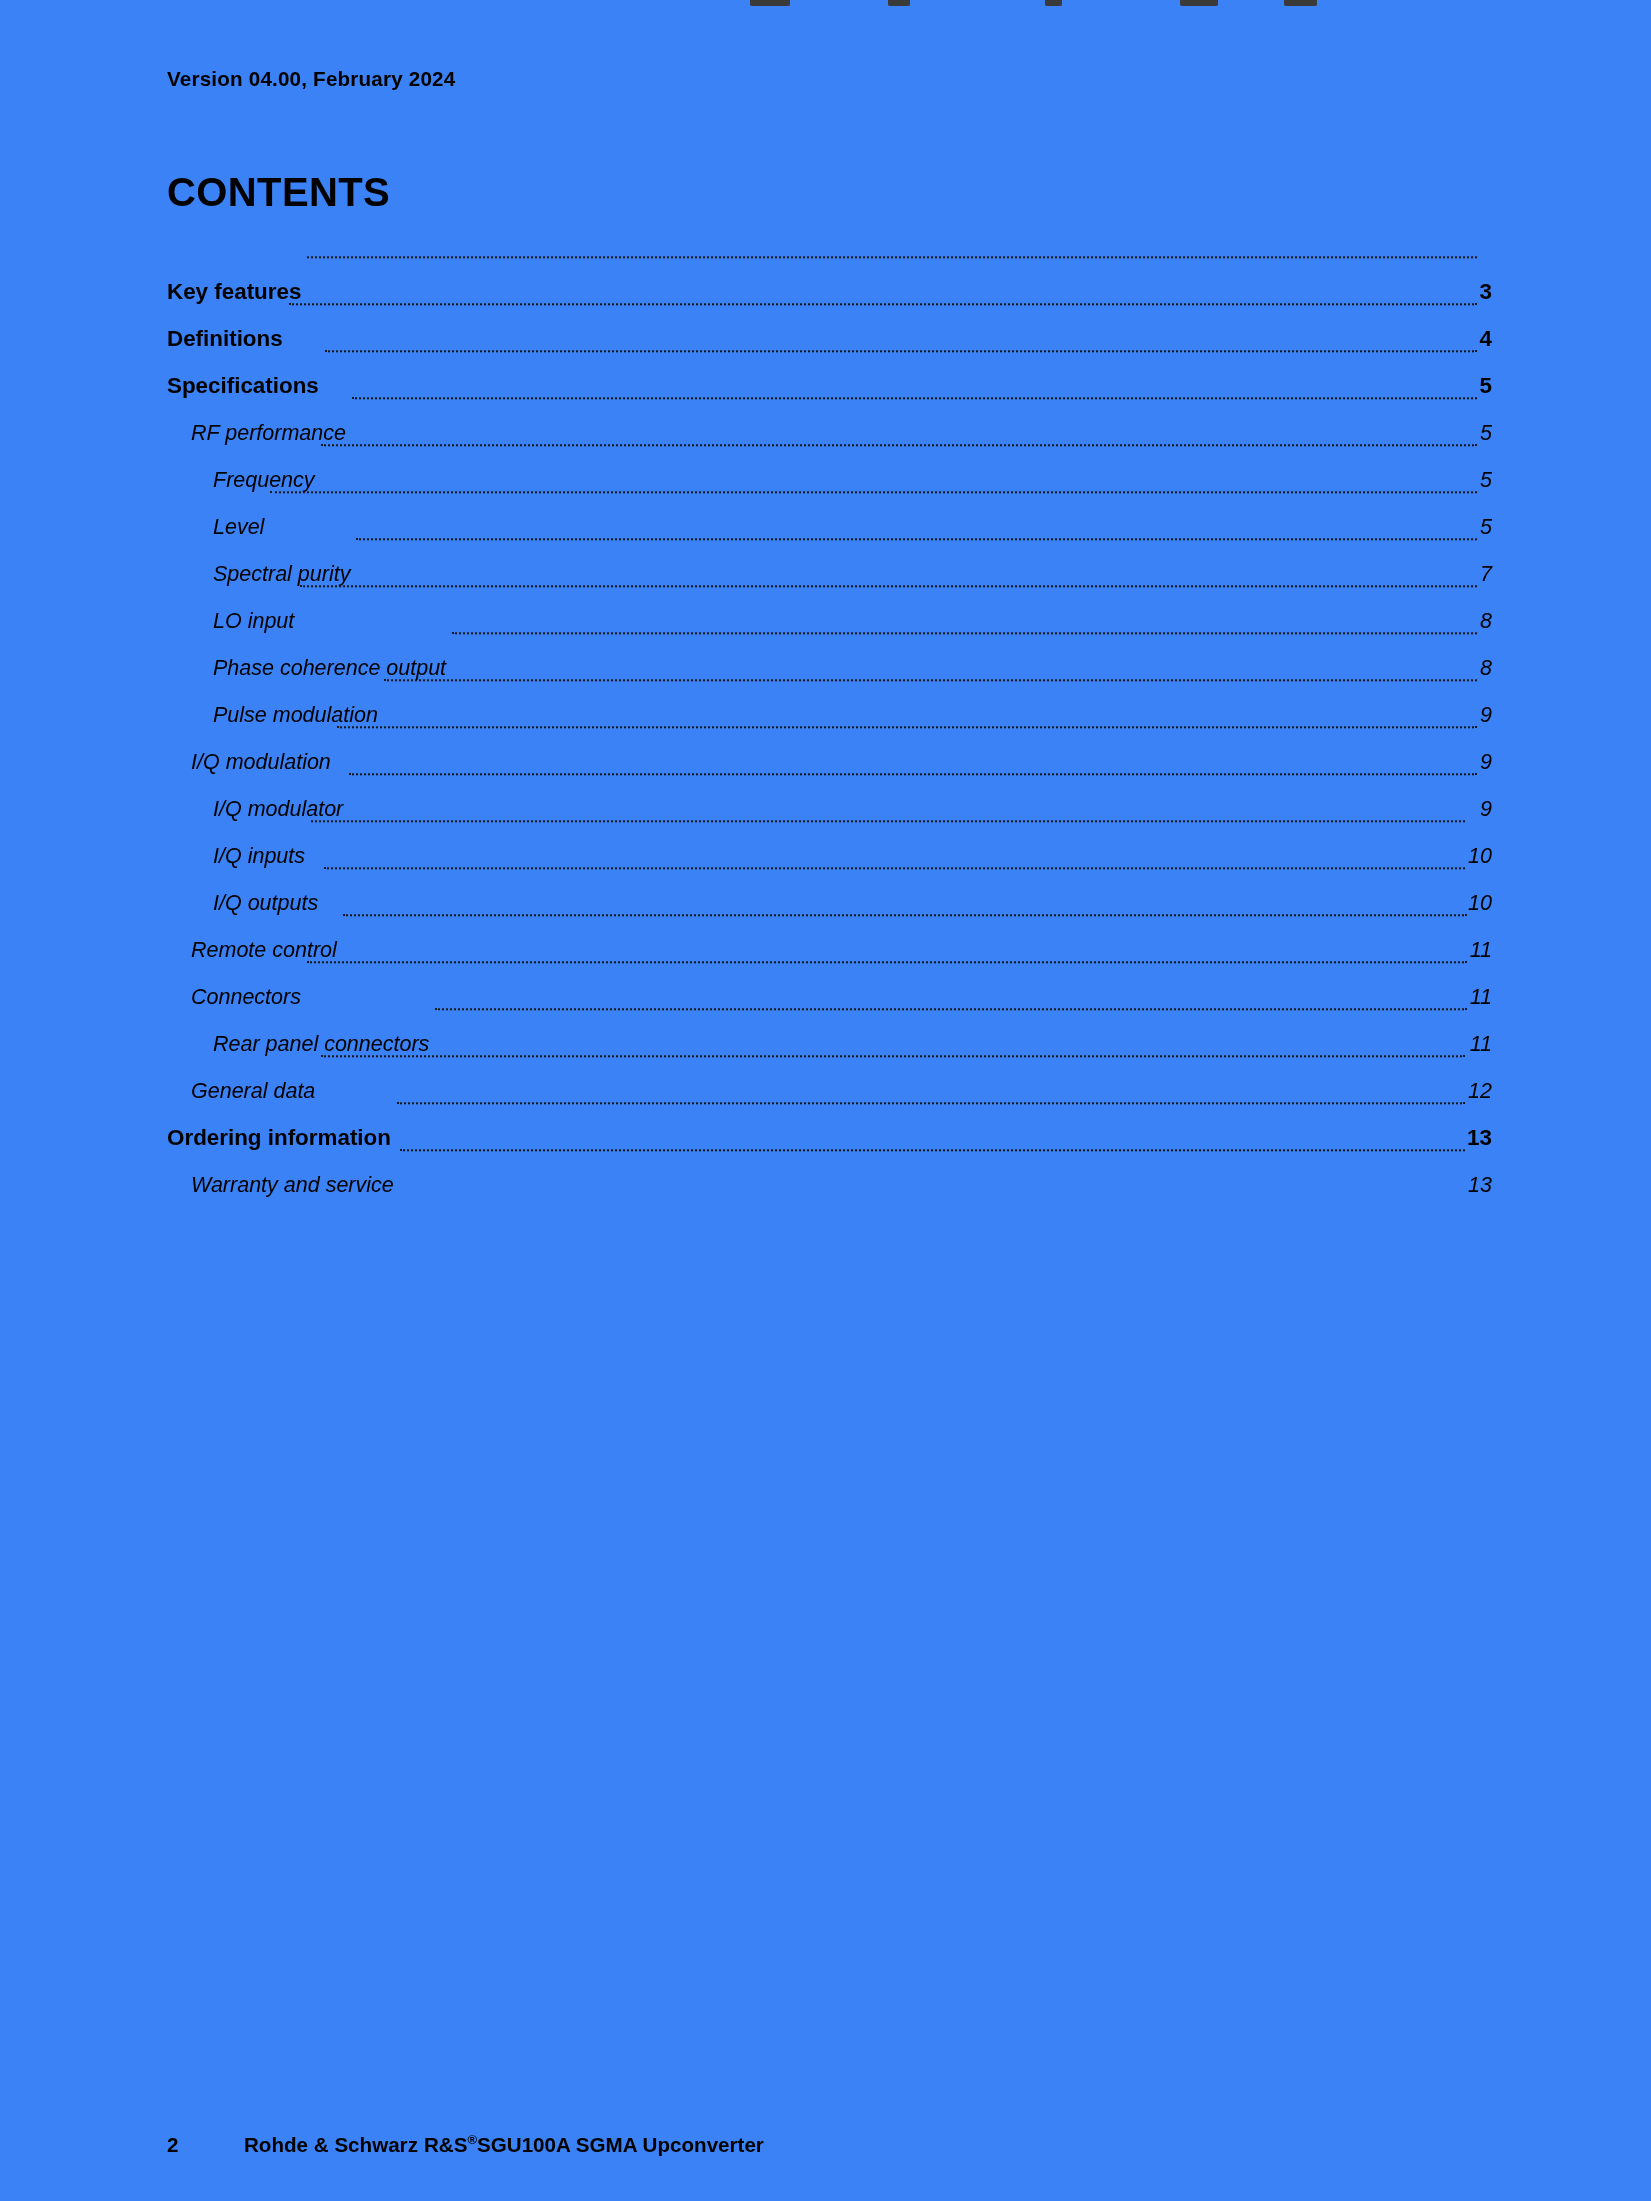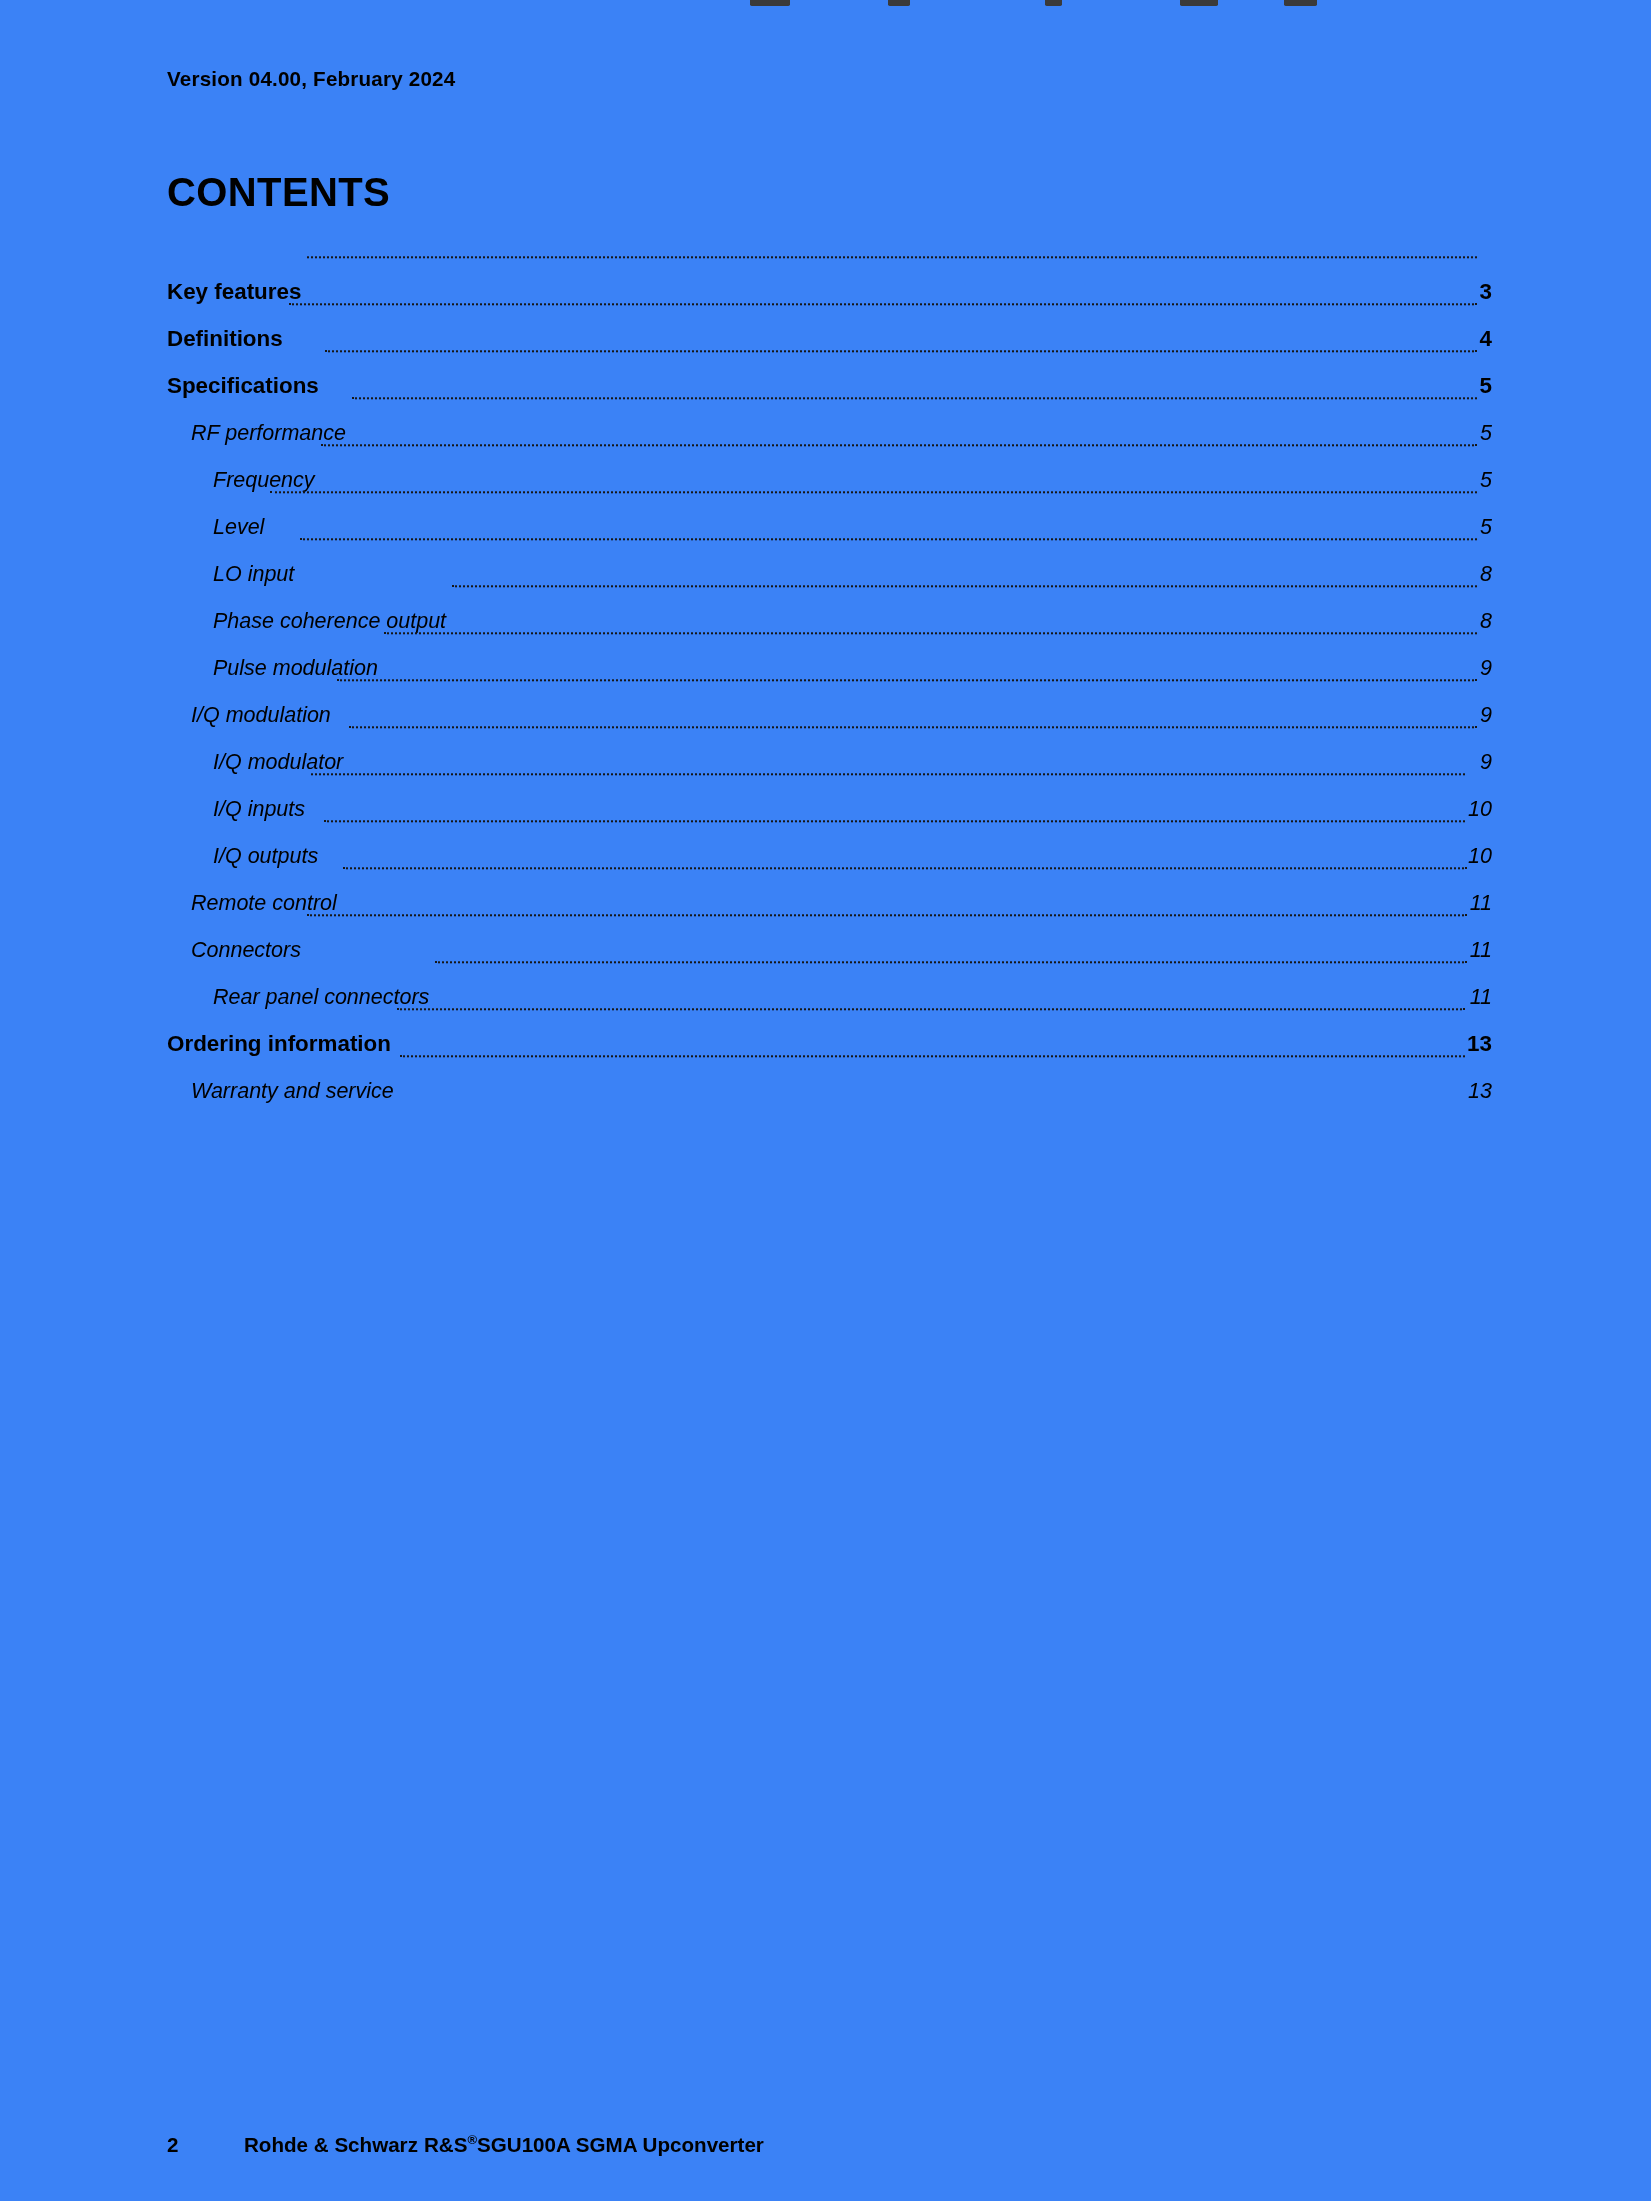--- a/index.html
+++ b/index.html
@@ -148,20 +148,25 @@
           <span class="toc-label">Frequency</span>
           <span class="toc-dots"></span>
           <span class="toc-page">5</span>
         </div>
         <div class="toc-row level3 italic">
           <span class="toc-label">Level</span>
           <span class="toc-dots"></span>
           <span class="toc-page">5</span>
         </div>
         <div class="toc-row level3 italic">
+          <span class="toc-label">Spectral purity</span>
+          <span class="toc-dots"></span>
+          <span class="toc-page">7</span>
+        </div>
+        <div class="toc-row level3 italic">
           <span class="toc-label">LO input</span>
           <span class="toc-dots"></span>
           <span class="toc-page">8</span>
         </div>
         <div class="toc-row level3 italic">
           <span class="toc-label">Phase coherence output</span>
           <span class="toc-dots"></span>
           <span class="toc-page">8</span>
         </div>
         <div class="toc-row level3 italic">
@@ -196,20 +201,25 @@
         </div>
         <div class="toc-row level2 regular">
           <span class="toc-label">Connectors</span>
           <span class="toc-dots"></span>
           <span class="toc-page">11</span>
         </div>
         <div class="toc-row level3 italic">
           <span class="toc-label">Rear panel connectors</span>
           <span class="toc-dots"></span>
           <span class="toc-page">11</span>
+        </div>
+        <div class="toc-row level2 regular">
+          <span class="toc-label">General data</span>
+          <span class="toc-dots"></span>
+          <span class="toc-page">12</span>
         </div>
         <div class="toc-row level1 bold">
           <span class="toc-label">Ordering information</span>
           <span class="toc-dots"></span>
           <span class="toc-page">13</span>
         </div>
         <div class="toc-row level2 regular">
           <span class="toc-label">Warranty and service</span>
           <span class="toc-dots"></span>
           <span class="toc-page">13</span>

